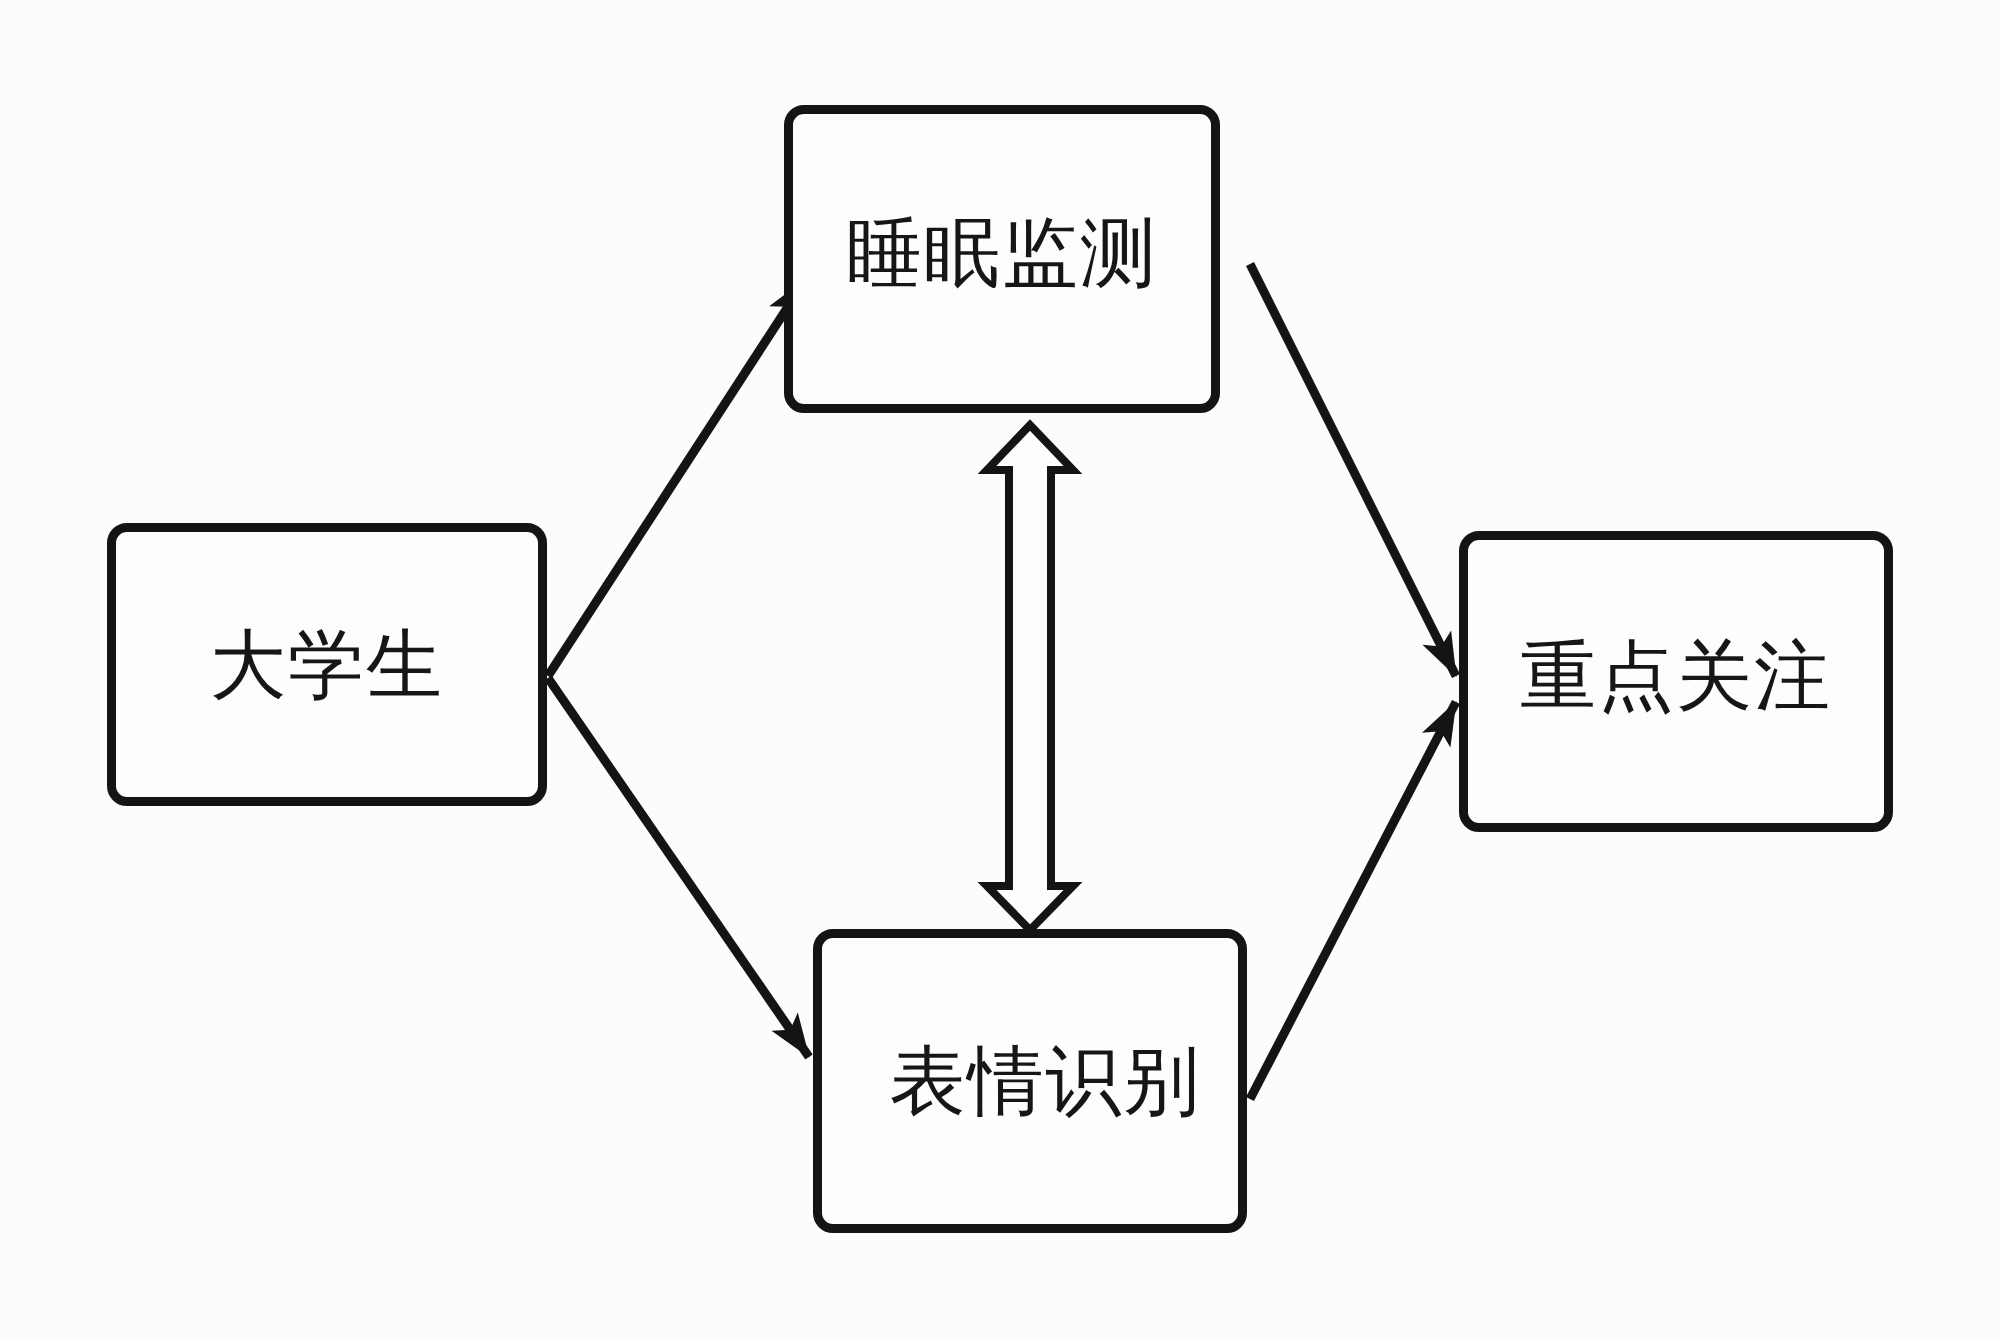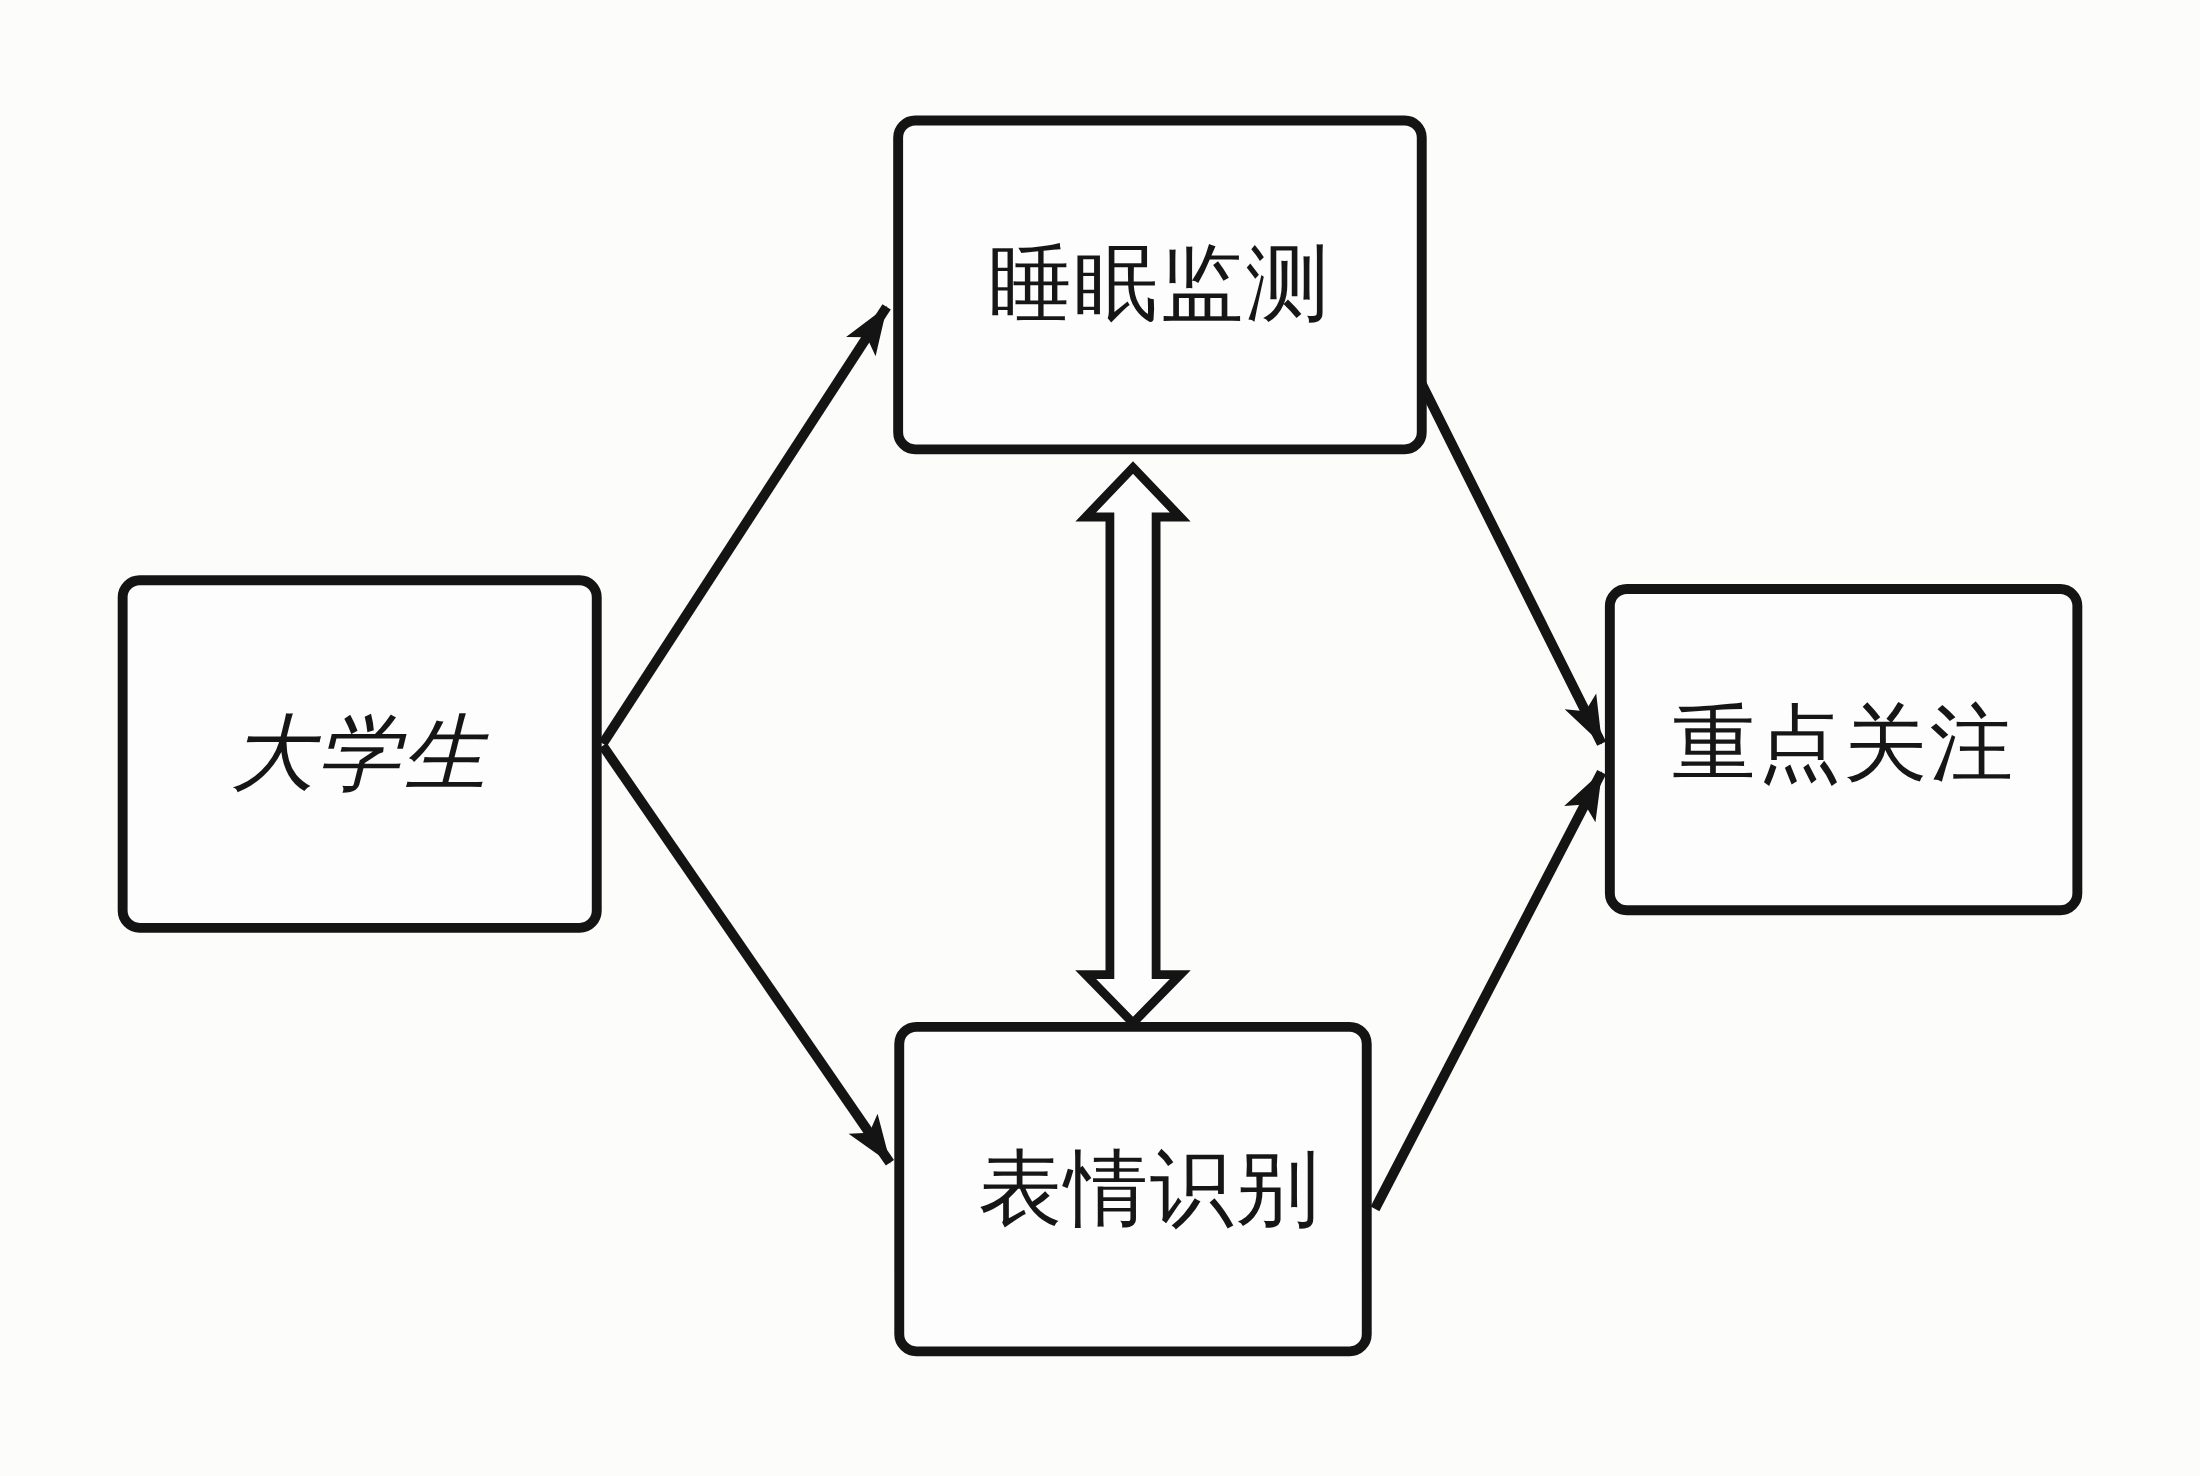--- a/index.html
+++ b/index.html
@@ -45,22 +45,22 @@
     align-items: center;
     justify-content: center;
   }
   .node-label {
     font-size: 76px;
     color: var(--text);
     letter-spacing: 2px;
     line-height: 1;
     white-space: nowrap;
   }
-  .node-student    { left: 107px;  top: 523px; width: 440px; height: 325px; font-style: italic; }
-  .node-sleep      { left: 812px;  top: 105px; width: 485px; height: 308px; }
+  .node-student    { left: 107px;  top: 523px; width: 440px; height: 283px; }
+  .node-sleep      { left: 784px;  top: 105px; width: 436px; height: 308px; font-family: Liberation Mono, monospace; }
   .node-expression { left: 813px;  top: 929px; width: 434px; height: 304px; padding-left: 31px; }
   .node-focus      { left: 1459px; top: 531px; width: 434px; height: 301px; font-family: Liberation Mono, monospace; }
 </style>
 </head>
 <body>
 
 <div class="canvas">
 
   <svg class="edges-layer" viewBox="0 0 2000 1342" xmlns="http://www.w3.org/2000/svg">
     <defs>

